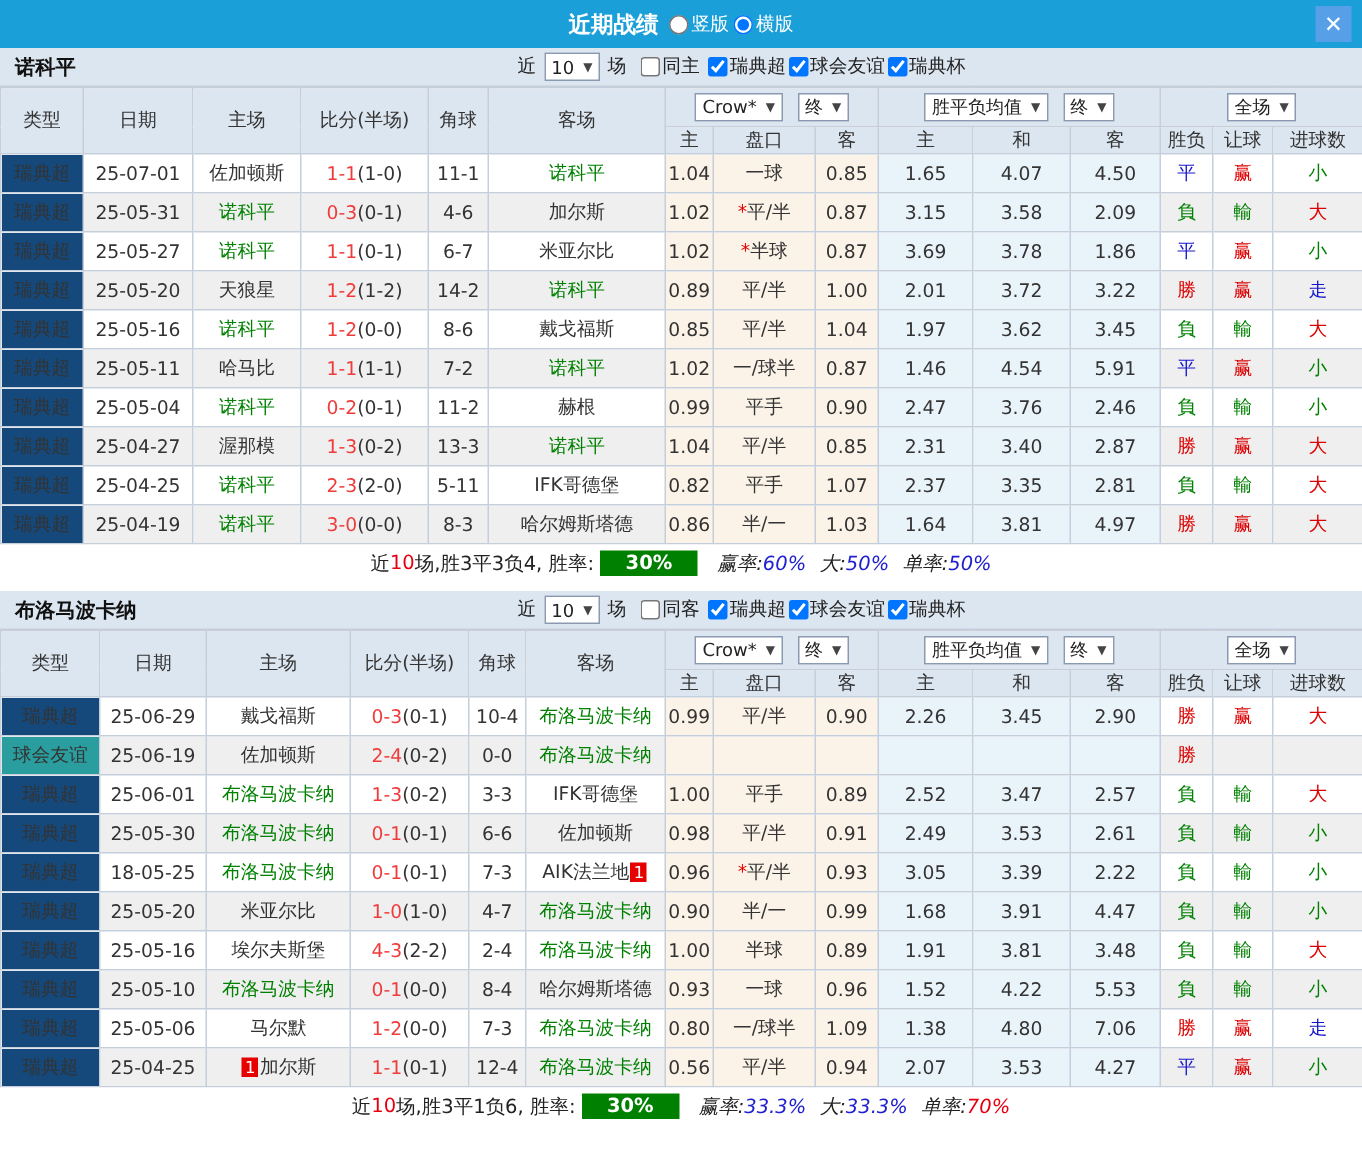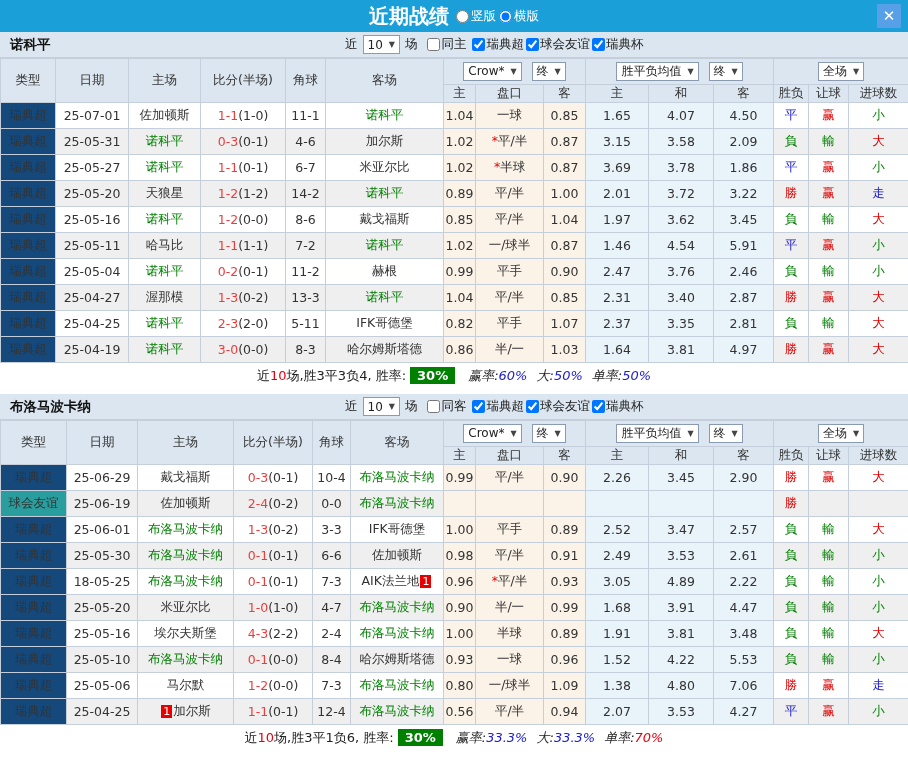--- a/index.html
+++ b/index.html
@@ -7,21 +7,21 @@
   body {
     width:908px; height:779px; overflow:hidden;
     background:#ffffff;
     font-family:"DejaVu Sans","Liberation Sans",sans-serif;
     font-size:13px; color:#333;
   }
   
   .titlebar { height:32px; background:#1b9fd8; position:relative;
     display:flex; align-items:center; justify-content:center; }
   .title-group { display:flex; align-items:center; gap:3px; color:#fff; }
-  .title-group .title { font-weight:bold; font-size:20px; margin-right:4px; }
+  .title-group .title { font-weight:bold; font-size:15px; margin-right:4px; }
   .title-group label { display:flex; align-items:center; gap:2px; font-size:12.5px; cursor:pointer; }
   .title-group input { margin:0; width:13px; height:13px; }
   .close-btn { position:absolute; right:7px; top:4px; width:24px; height:24px;
     background:#57a0e8; color:#fff; font-weight:bold; font-size:15px;
     line-height:24px; text-align:center; cursor:pointer; }
   
   .section-header { height:26px; background:#dce6f0; position:relative;
     display:flex; align-items:center; border-bottom:1px solid #c5cedb; }
   .team-name { font-weight:bold; font-size:13.5px; color:#111; padding-left:10px; }
   .filters { position:absolute; left:345px; display:flex; align-items:center;
@@ -53,21 +53,21 @@
   .hl { color:#008000; }
   .sc { color:#f03b3b; }
   .half { color:#333; }
   .star { color:#e60000; }
   .badge { background:#e60000; color:#fff; font-size:11px; padding:0 2px; margin:0 1px; }
   
   .summary { height:25px; background:#fff; display:flex; align-items:center;
     justify-content:center; font-size:13px; color:#222; }
   .summary .rednum { color:#e60012; }
   .summary .rate-badge { background:#008000; color:#fff; font-weight:bold;
-    padding:1px 7px; margin:0 4px; }
+    padding:1px 17px; margin:0 4px; }
   .summary .stat { margin-left:9px;font-style:italic; }
   .gap { height:6px; background:#fff; }
 </style>
 </head>
 <body>
 
 <div class="titlebar">
   <div class="title-group">
     <span class="title">近期战绩</span>
     <label>
@@ -527,21 +527,21 @@
         <td class="type navy">瑞典超</td>
         <td class="plain">18-05-25</td>
         <td class="plain"><span class="hl">布洛马波卡纳</span></td>
         <td class="plain"><span class="sc">0-1</span><span class="half">(0-1)</span></td>
         <td class="plain">7-3</td>
         <td class="plain"><span>AIK法兰地</span><span class="badge">1</span></td>
         <td class="cream">0.96</td>
         <td class="cream"><span class="star">*</span><span>平/半</span></td>
         <td class="cream">0.93</td>
         <td class="lblue">3.05</td>
-        <td class="lblue">4.89</td>
+        <td class="lblue">3.39</td>
         <td class="lblue">2.22</td>
         <td class="plain res" style="color: rgb(0, 128, 0);">負</td>
         <td class="plain res" style="color: rgb(0, 128, 0);">輸</td>
         <td class="plain res" style="color: rgb(0, 128, 0);">小</td>
       </tr>
       <tr class="odd">
         <td class="type navy">瑞典超</td>
         <td class="plain">25-05-20</td>
         <td class="plain"><span>米亚尔比</span></td>
         <td class="plain"><span class="sc">1-0</span><span class="half">(1-0)</span></td>

